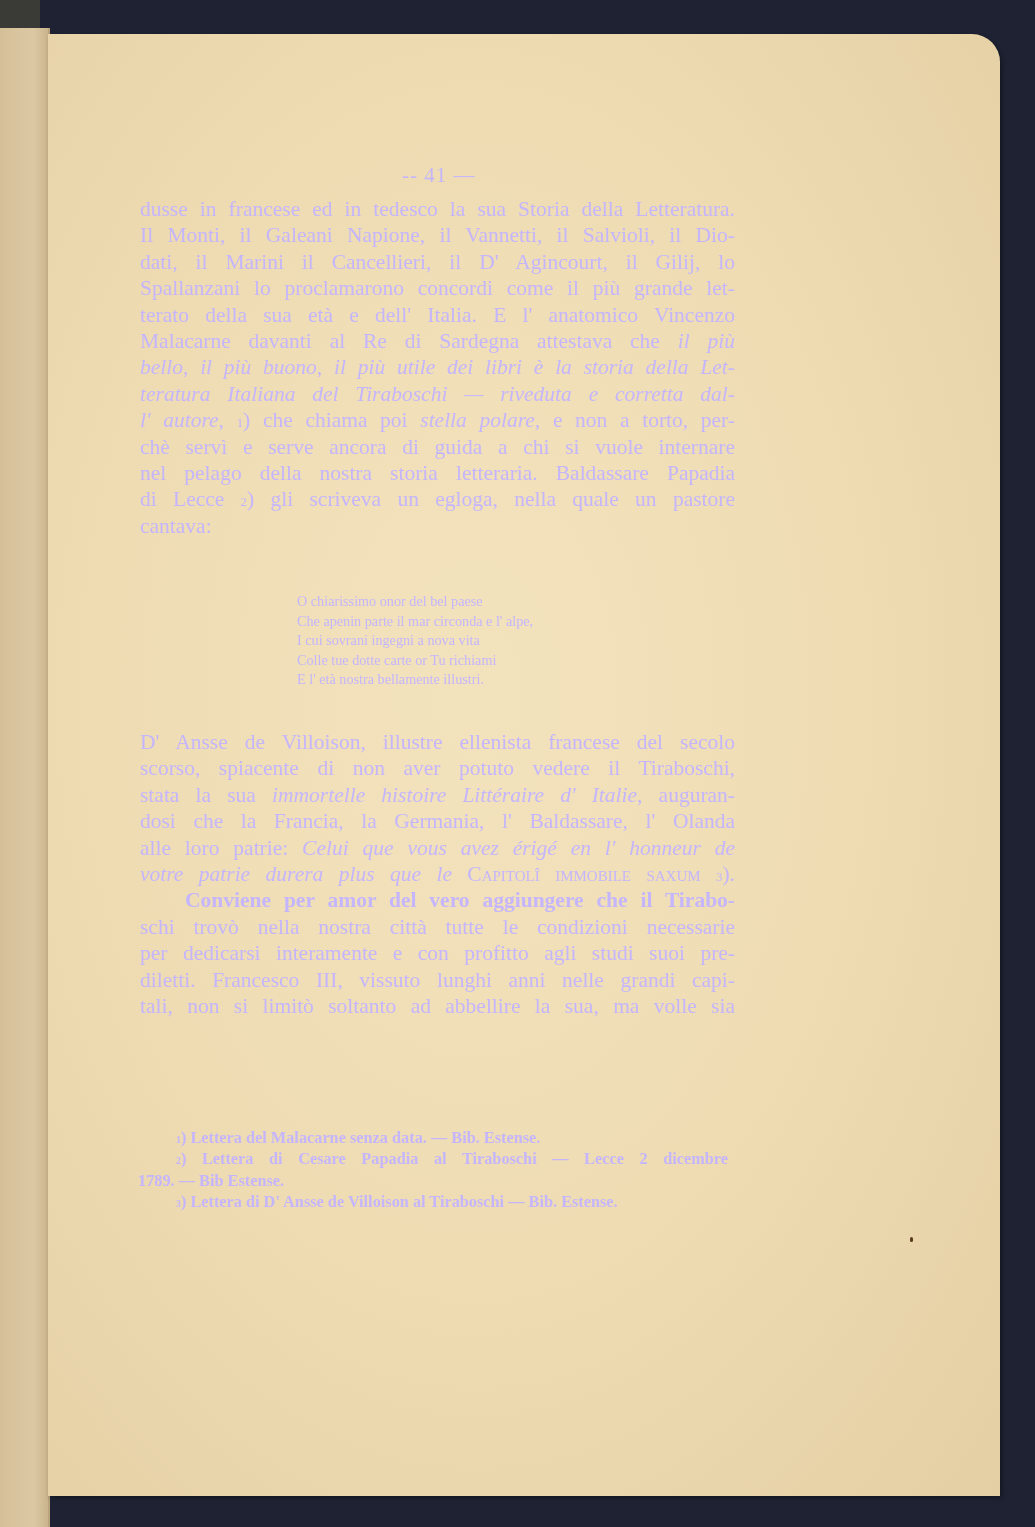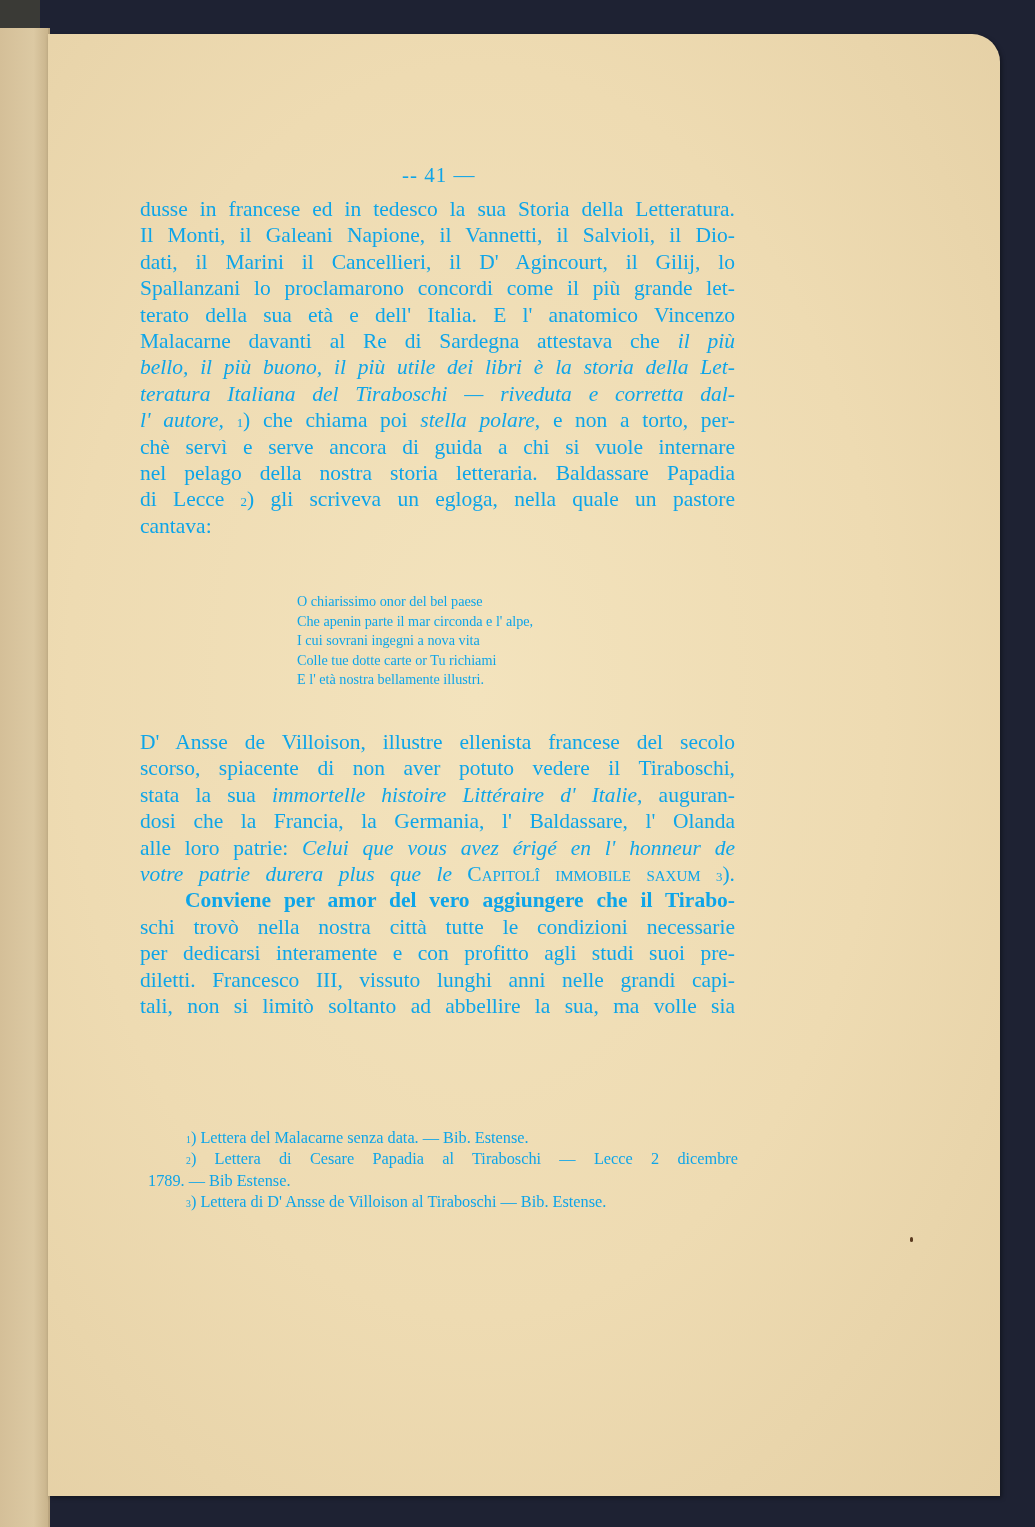--- a/index.html
+++ b/index.html
@@ -17,21 +17,21 @@
     background: linear-gradient(90deg, #d4bf98 0%, #dcc9a3 70%, #c9b48c 100%);
     border-right: 2px solid #b9a47e;
   }
   .page {
     position: absolute; left: 48px; top: 34px; width: 952px; height: 1462px;
     background: radial-gradient(ellipse at 45% 45%, #f3e3bd 0%, #eedbb2 55%, #e4cfa4 100%);
     border-top-right-radius: 28px;
     box-shadow: 2px 2px 4px rgba(0,0,0,0.35);
   }
   .text {
-    position: absolute; color: #0ea5e9;
+    position: absolute; color: #c4b5fd;
     font-family: "Liberation Serif", "DejaVu Serif", serif;
   }
   .page-number {
     left: 402px; top: 163px; font-size: 21px; letter-spacing: 1px;
   }
   .body-block {
     left: 140px; width: 595px; font-size: 21.5px; line-height: 26.4px;
   }
   .line {
     display: block; white-space: nowrap; text-align: justify;
@@ -39,21 +39,21 @@
   }
   .line.last { text-align-last: left; }
   .line.indent { padding-left: 45px; font-weight: bold; }
   .block-1 { top: 196px; }
   .block-2 { top: 729px; }
   .verse {
     left: 297px; top: 592px; font-size: 14.2px; line-height: 19.6px; font-family: Liberation Serif, serif;
   }
   .verse .vline { display: block; white-space: nowrap; }
   .footnotes {
-    left: 186px; top: 1127px; font-size: 16.3px; line-height: 21.3px; width: 552px;
+    left: 176px; top: 1127px; font-size: 16.3px; line-height: 21.3px; width: 552px; font-weight: bold;
   }
   .fn-line { display: block; white-space: nowrap; }
   .fn-line.just { text-align: justify; text-align-last: justify; }
   .fn-line.cont { margin-left: -38px; }
   i { font-style: italic; }
   .sc { font-variant: small-caps; }
   sup { font-size: 60%; vertical-align: 45%; line-height: 0; }
   .speck { position: absolute; width: 3px; height: 5px; background: #5b3b20; border-radius: 2px; }
 </style>
 </head>

